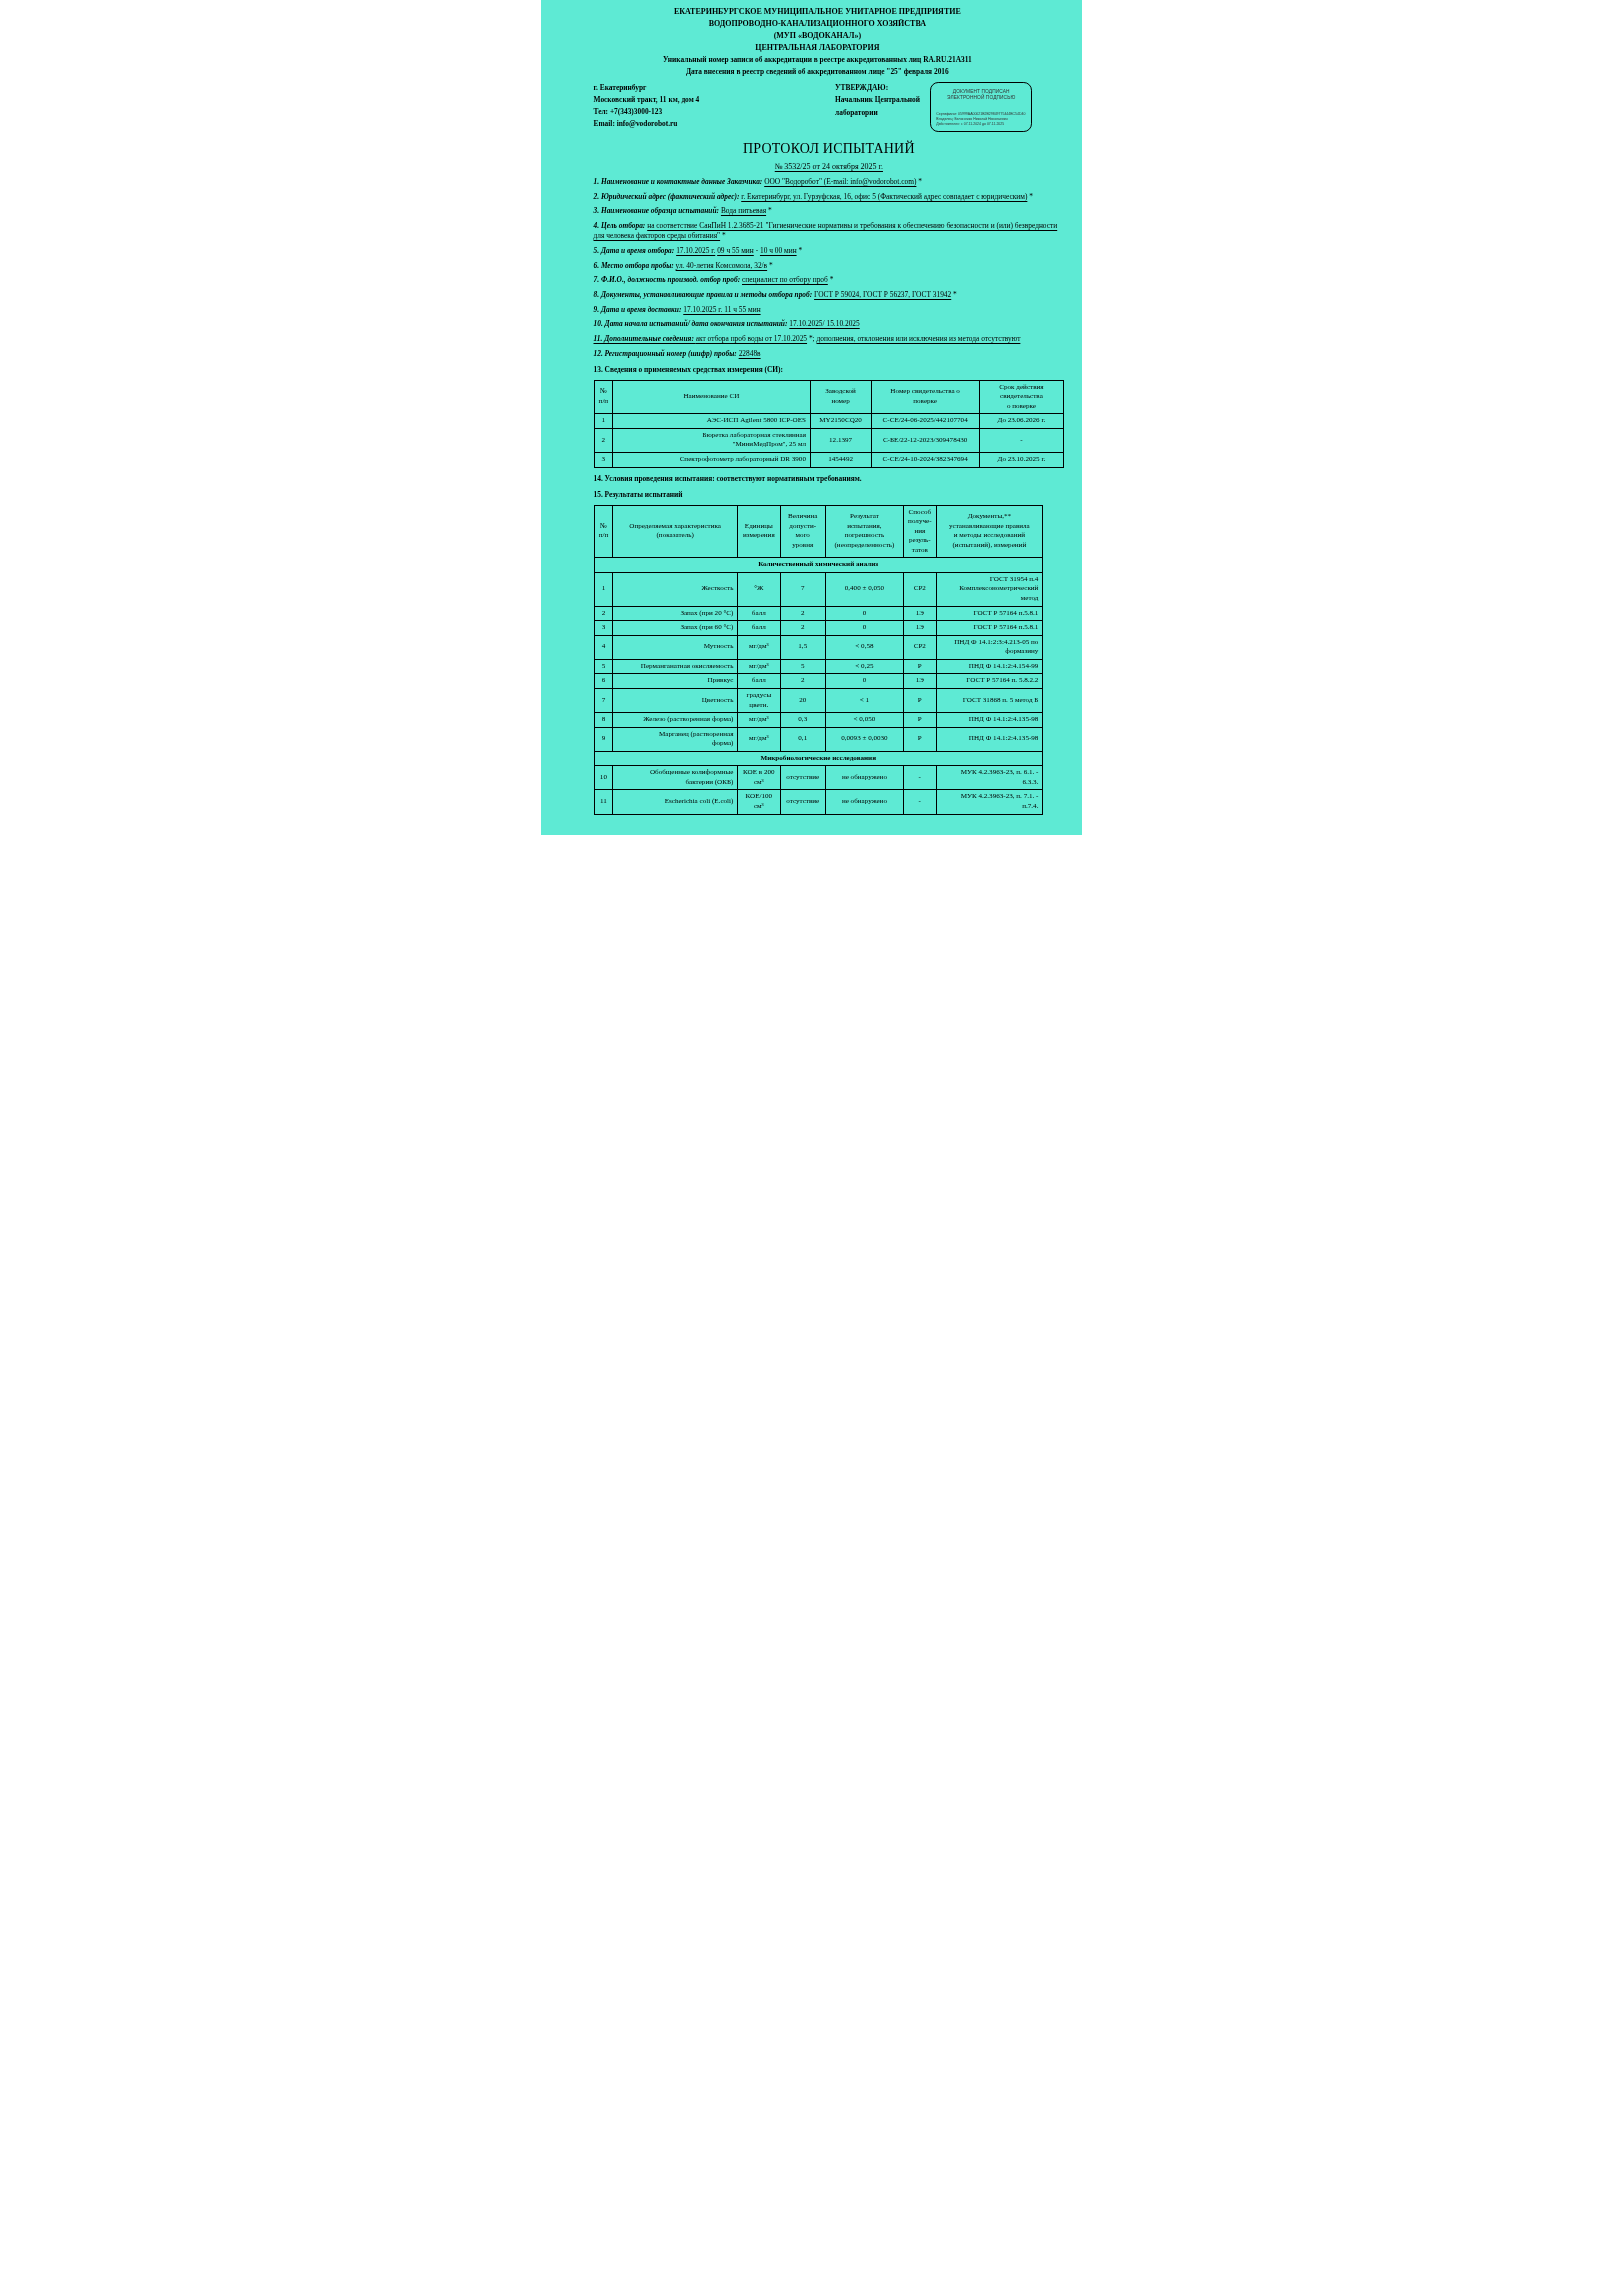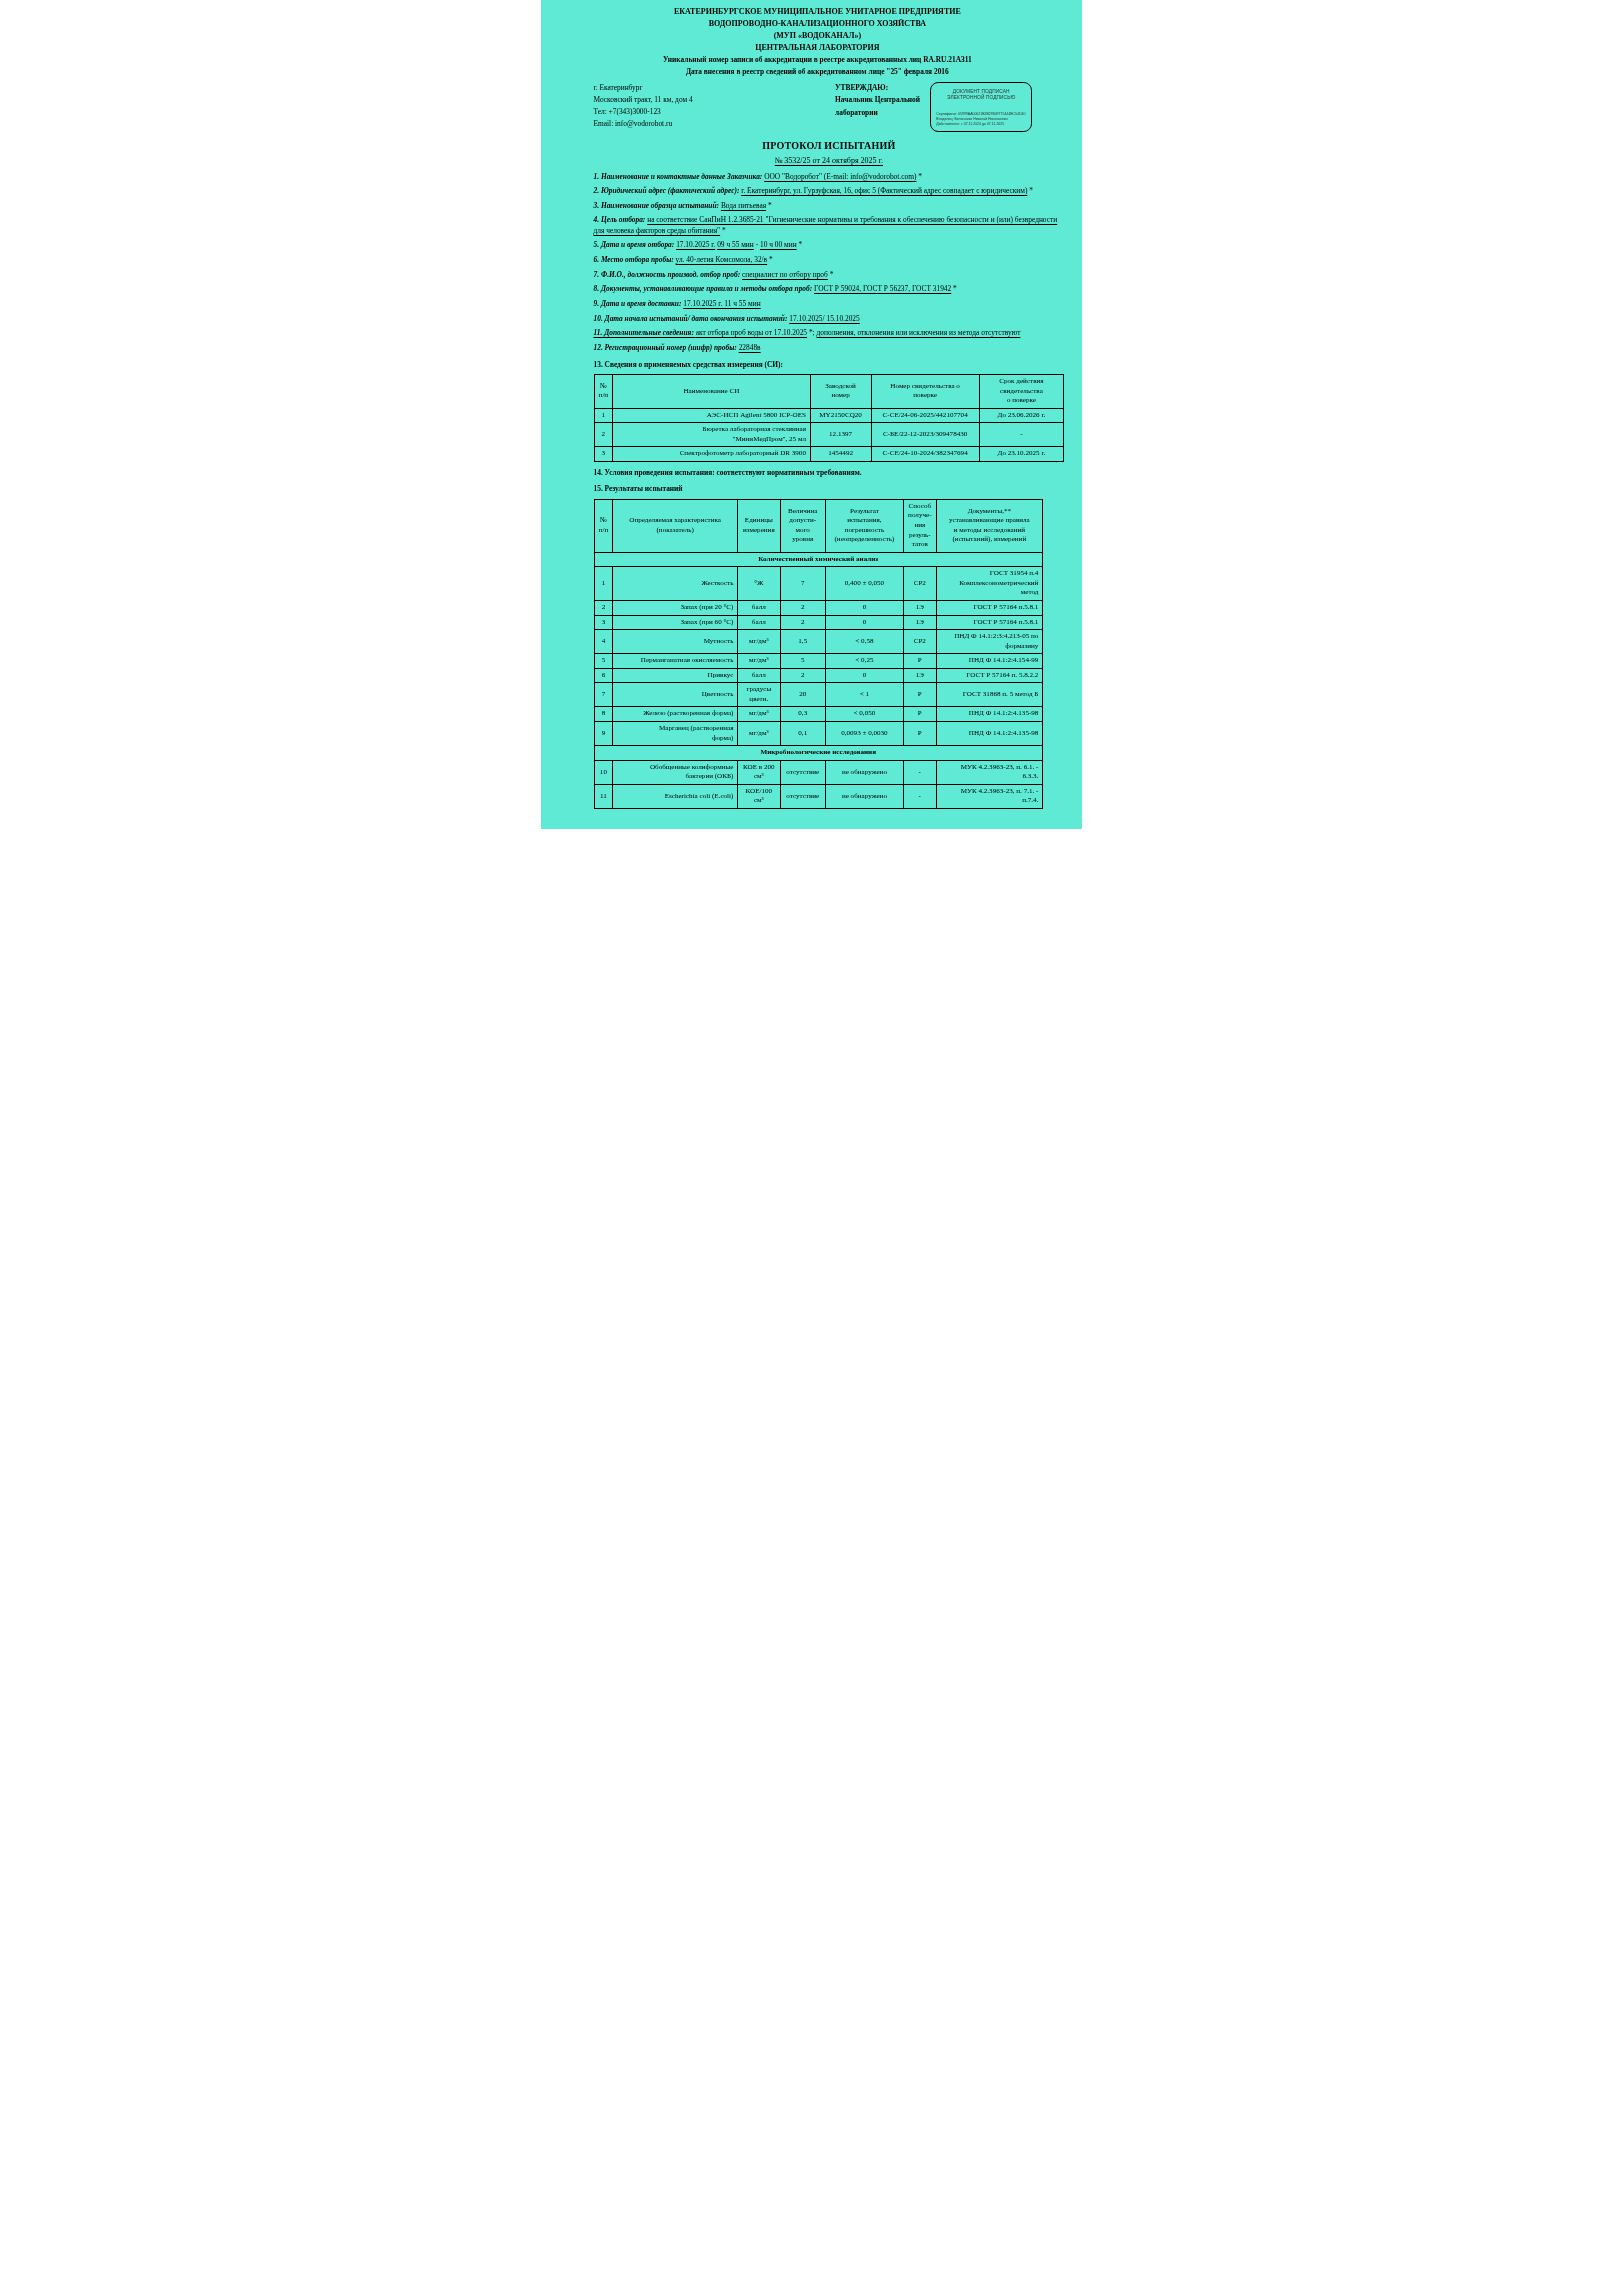--- a/index.html
+++ b/index.html
@@ -7,34 +7,34 @@
     width:541px;min-height:765px;margin:0 auto;background:#5eead4;color:#000;
     box-sizing:border-box;padding:6.1px 17.3px 20.4px 53px;
     font-family:"Liberation Serif","DejaVu Serif",serif;font-size:7.4px;line-height:1.4;
   }
   
   .org-header{text-align:center;font-weight:bold;margin-left:-23px;}
   .org-line{font-size:8px;line-height:1.5;}
   .accred-line{font-size:7.4px;line-height:1.55;}
   
   .info-row{display:flex;align-items:flex-start;margin-top:5.1px;}
-  .contact-block{flex:1;font-weight:normal;line-height:1.6;}
+  .contact-block{flex:1;font-weight:bold;line-height:1.6;}
   .approval-block{width:91px;font-weight:bold;line-height:1.65;}
   .stamp{
     width:102px;height:50px;margin-left:4.1px;margin-right:32px;flex:none;
     border:1.8px solid #000;border-radius:8.2px;box-sizing:border-box;
     display:flex;flex-direction:column;justify-content:space-between;
     padding:6.1px 5.1px 3.6px 5.1px;
     font-family:"Liberation Sans","DejaVu Sans",sans-serif;color:#333;
   }
   .stamp-title{text-align:center;font-size:4.8px;line-height:1.25;letter-spacing:0.1px;}
   .stamp-certs{font-size:3.5px;line-height:1.45;color:#333;}
   
   .title-block{text-align:center;margin-top:7.1px;}
-  .doc-title{font-weight:bold;font-size:10px;letter-spacing:0.2px;}
+  .doc-title{font-weight:normal;font-size:14px;letter-spacing:0.2px;}
   .doc-number{font-size:8px;margin-top:2px;}
   .u{text-decoration:underline;text-decoration-thickness:0.8px;text-underline-offset:1.5px;text-align:center;}
   
   #items-list{margin-top:5.1px;}
   .item{margin-bottom:4.3px;}
   .item-label{font-weight:bold;font-style:italic;}
   
   .sec-heading{font-weight:bold;margin:6.1px 0 4.1px 0;}
   
   table{border-collapse:collapse;table-layout:fixed;

